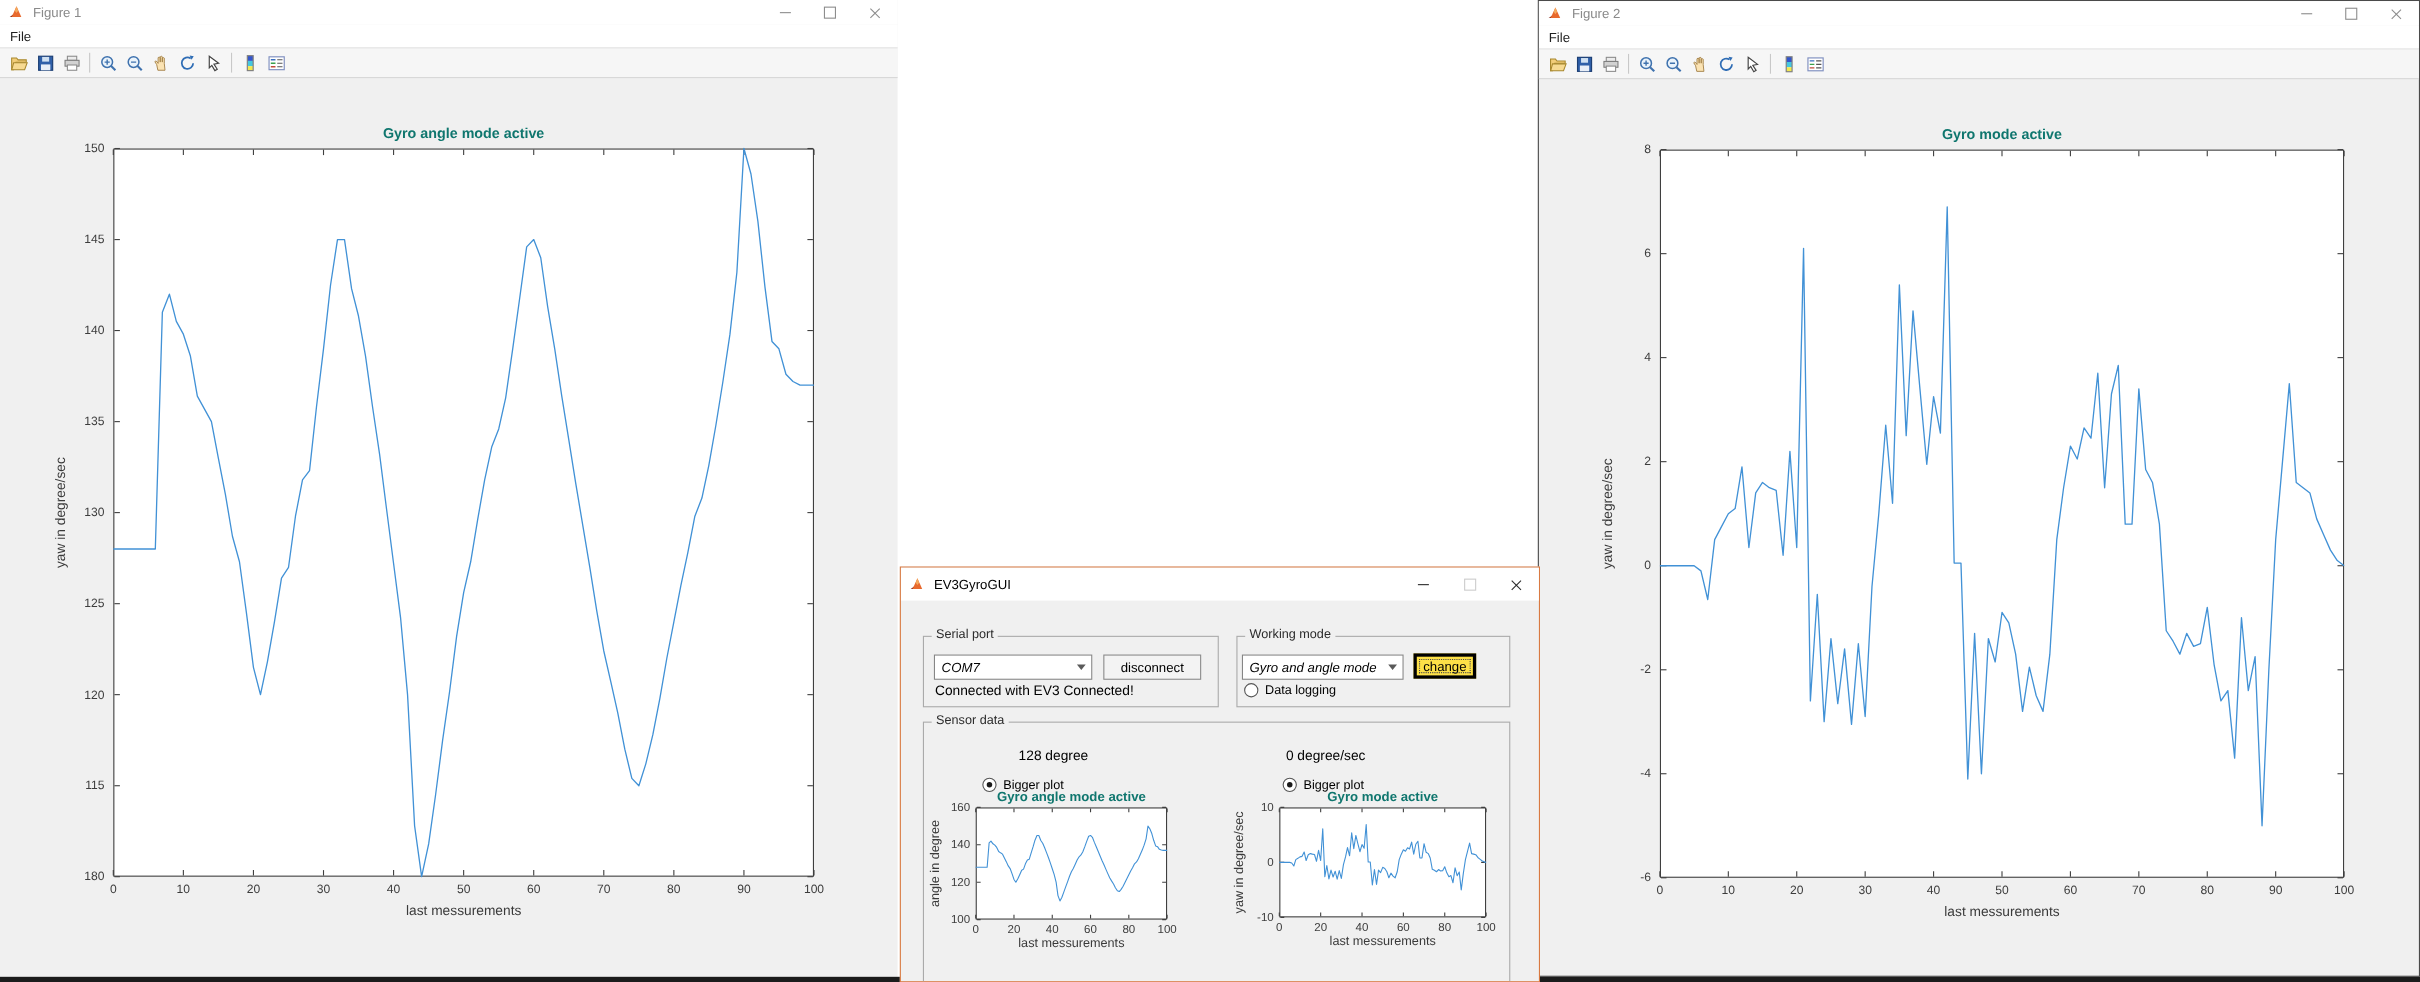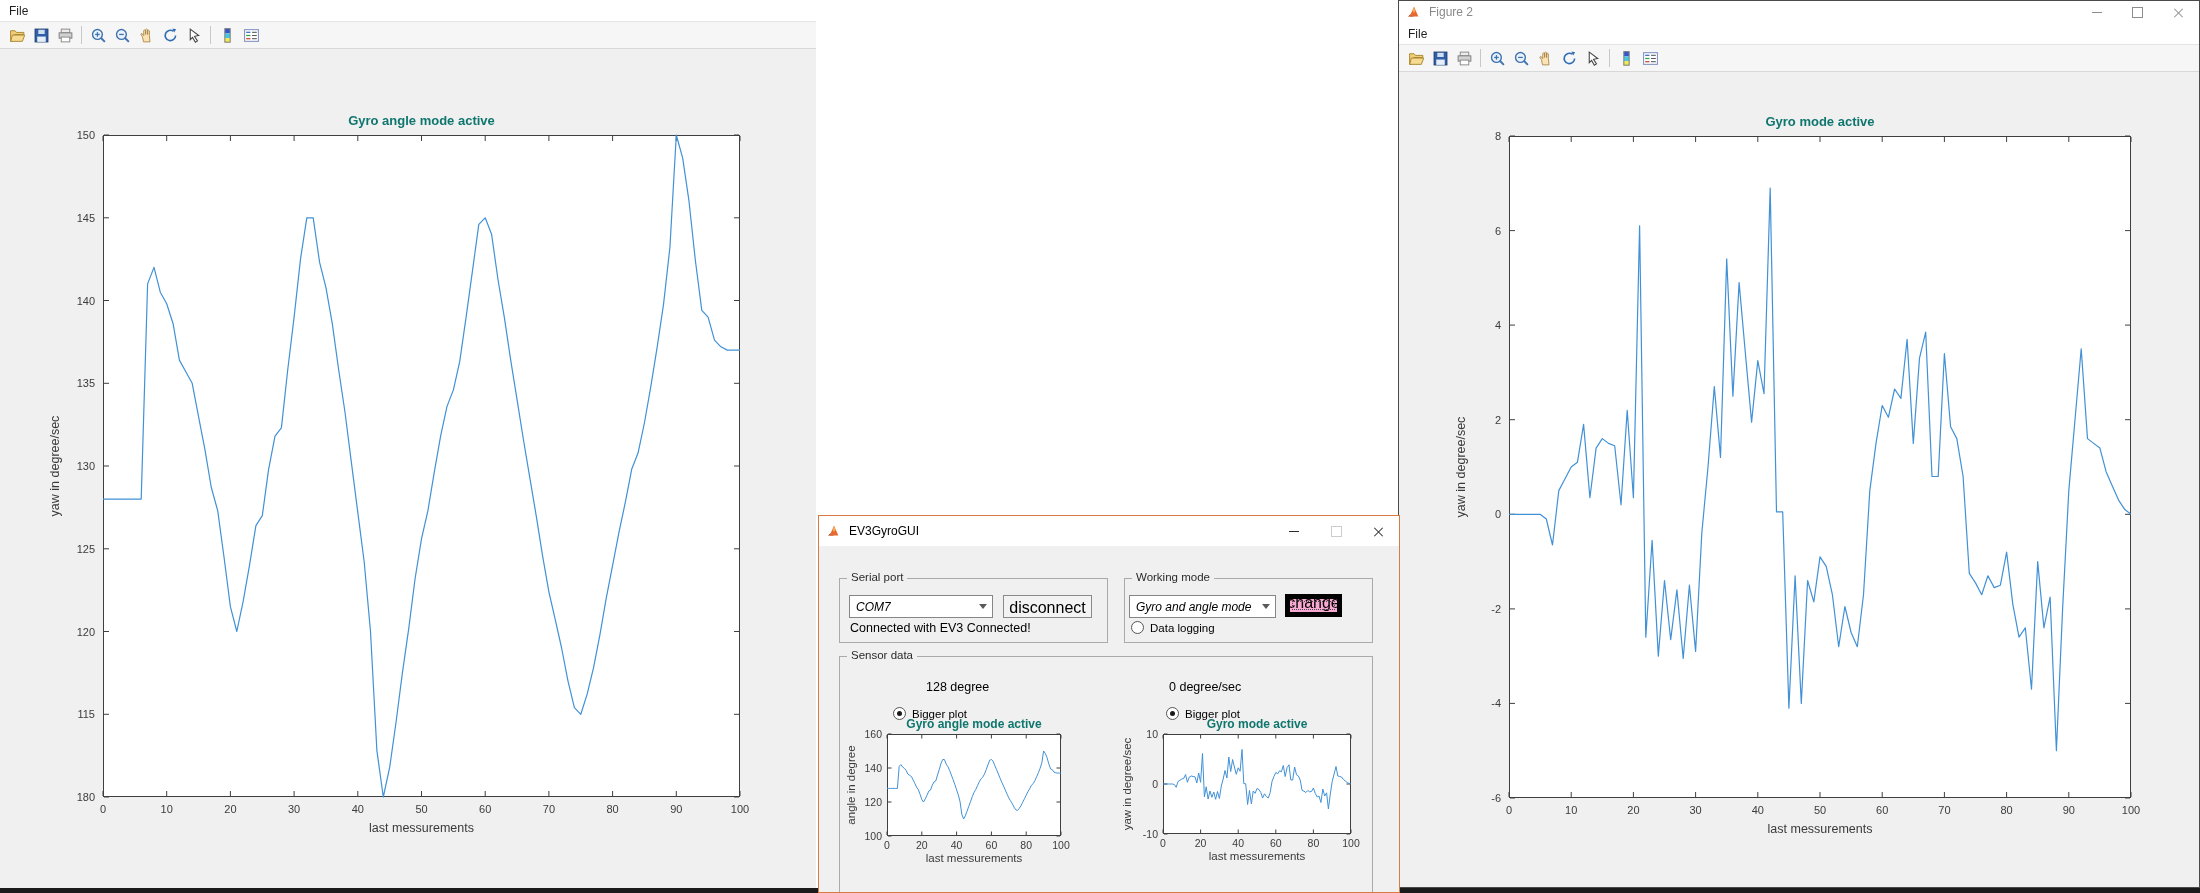--- a/index.html
+++ b/index.html
@@ -37,37 +37,61 @@
   .fig2{border:1px solid #4a4a4a;box-sizing:border-box;}
   .gui{border:1px solid #d97a42;box-sizing:border-box;overflow:hidden;z-index:10;}
   .gui .titlebar{height:30px;}
   .gui .capbtn{width:42px;}
   .groupbox{position:absolute;border:1px solid #aaaaaa;}
   .grouplabel{position:absolute;top:-8px;left:7px;background:#f0f0f0;padding:0 4px;font-size:11.5px;color:#2b2b2b;}
   .combo{position:absolute;background:#ffffff;border:1px solid #868686;display:flex;align-items:center;box-sizing:border-box;}
   .combo .cval{flex:1;font-size:12px;color:#000;padding-left:6px;font-style:italic;}
   .combo .chev{width:18px;display:flex;align-items:center;justify-content:center;}
   .chev b{width:0;height:0;border-left:4px solid transparent;border-right:4px solid transparent;border-top:5px solid #5a5a5a;}
-  .btn{position:absolute;background:#f3f3f3;border:1px solid #8a8a8a;display:flex;align-items:flex-end;justify-content:center;
-       font-size:16px;color:#000;box-sizing:border-box;}
-  .btn.focused{border:5px solid #000000;background:#f9a8d4;}
+  .btn{position:absolute;background:#f3f3f3;border:1px solid #8a8a8a;display:flex;align-items:center;justify-content:center;
+       font-size:12px;color:#000;box-sizing:border-box;}
+  .btn.focused{border:3px solid #000000;background:#fde047;}
   .btn.focused .focusrect{position:absolute;left:2px;right:2px;top:2px;bottom:2px;border:1px dotted #4a4a4a;}
   .statustext{position:absolute;font-size:12.5px;color:#000;}
   .radiorow{position:absolute;display:flex;align-items:center;}
   .radio{width:13px;height:13px;border:1px solid #565656;border-radius:50%;background:#fff;box-sizing:border-box;
          display:flex;align-items:center;justify-content:center;}
   .radio.on::after{content:"";width:5px;height:5px;border-radius:50%;background:#1a1a1a;}
   .radiorow label{margin-left:6px;font-size:11.5px;color:#000;}
   .sensorvalue{position:absolute;font-size:12.5px;color:#000;}
   .taskbar{position:absolute;left:0;right:0;bottom:0;height:5px;background:#1b1b1b;z-index:4;}
 </style>
 </head>
 <body>
 
 <div class="window fig fig1" id="fig1" style="left:0;top:0;width:816px;height:888px;z-index:1;">
+  <div class="titlebar">
+    <span class="appicon">
+      <svg viewBox="0 0 16 16">
+          <polygon points="1,13 5.5,9.8 7.6,13" fill="#8a2f20"></polygon>
+          <polygon points="3,13 8,2 13,13" fill="#e8692d"></polygon>
+          <polygon points="8,2 9.8,6.5 8,9 6.2,6.5" fill="#f4a95c"></polygon>
+        </svg>
+    </span>
+    <span class="wtitle">Figure 1</span>
+    <div class="capbtns">
+      <div class="capbtn">
+          <div class="g-min"></div>
+        </div>
+      <div class="capbtn">
+          <div class="g-max"></div>
+        </div>
+      <div class="capbtn">
+          <div class="g-close">
+            <i></i>
+            <i></i>
+          </div>
+        </div>
+    </div>
+  </div>
   <div class="menubar">
     <span class="menu-item">File</span>
   </div>
   <div class="toolbar">
       <span class="tool">
         <svg viewBox="0 0 16 16">
           <path d="M1.5 13.5 V3.5 h4.2 l1.3 1.6 h7 v2 H5.2 l-2 6.4 z" fill="#f2cd79" stroke="#a8882e" stroke-width="0.9"></path>
           <path d="M3.2 7.6 h11.6 l-2.2 5.9 H1.6 z" fill="#f7da92" stroke="#a8882e" stroke-width="0.9"></path>
         </svg>
       </span>

